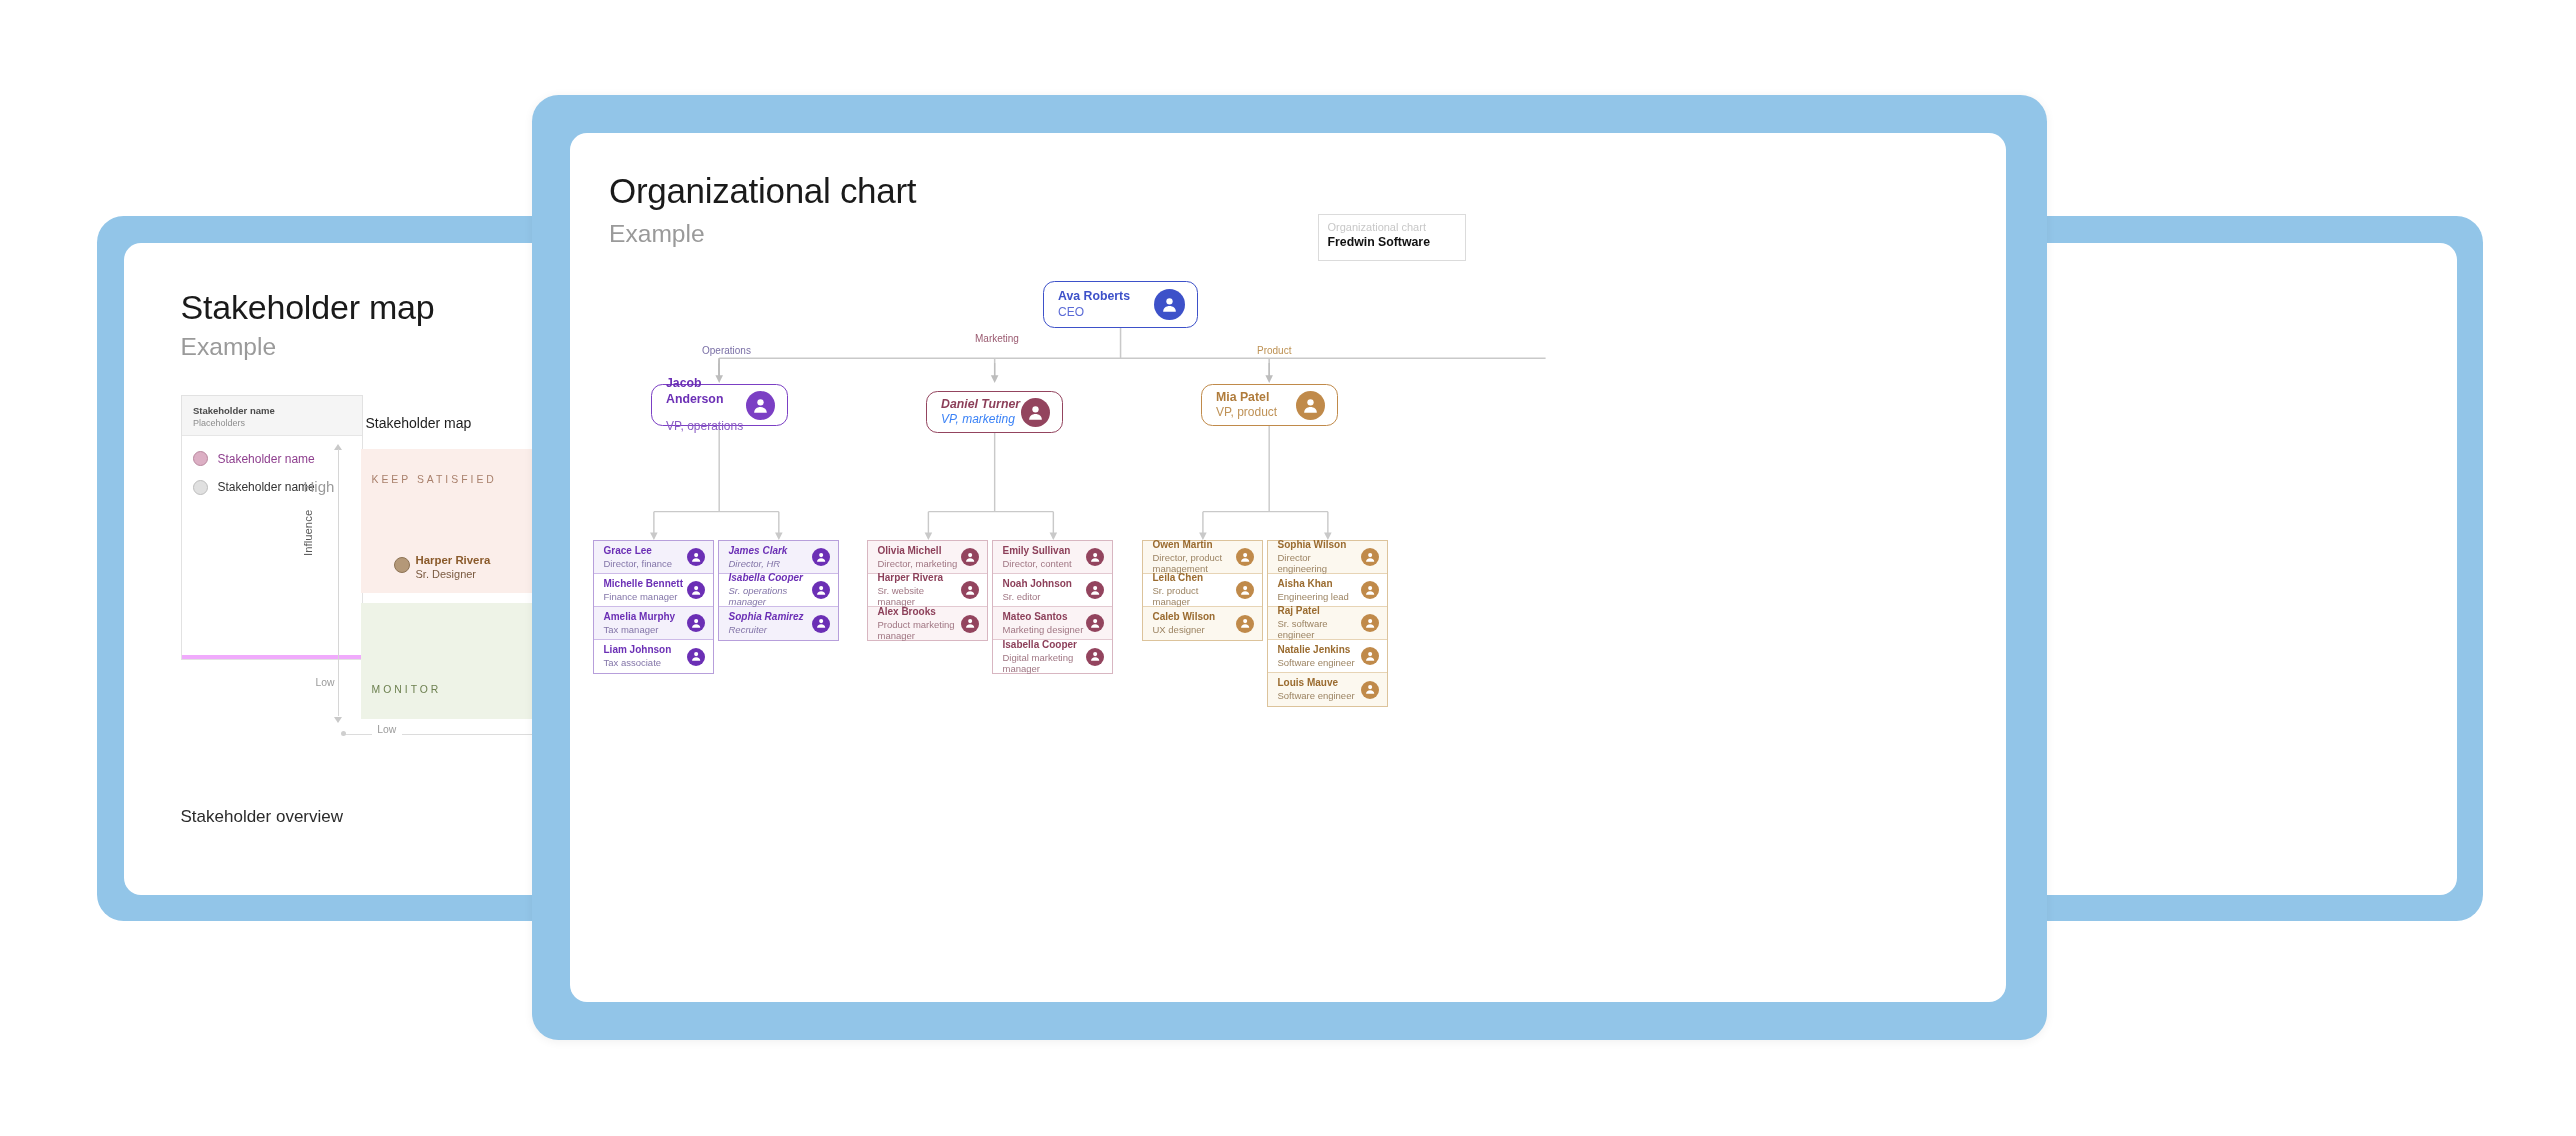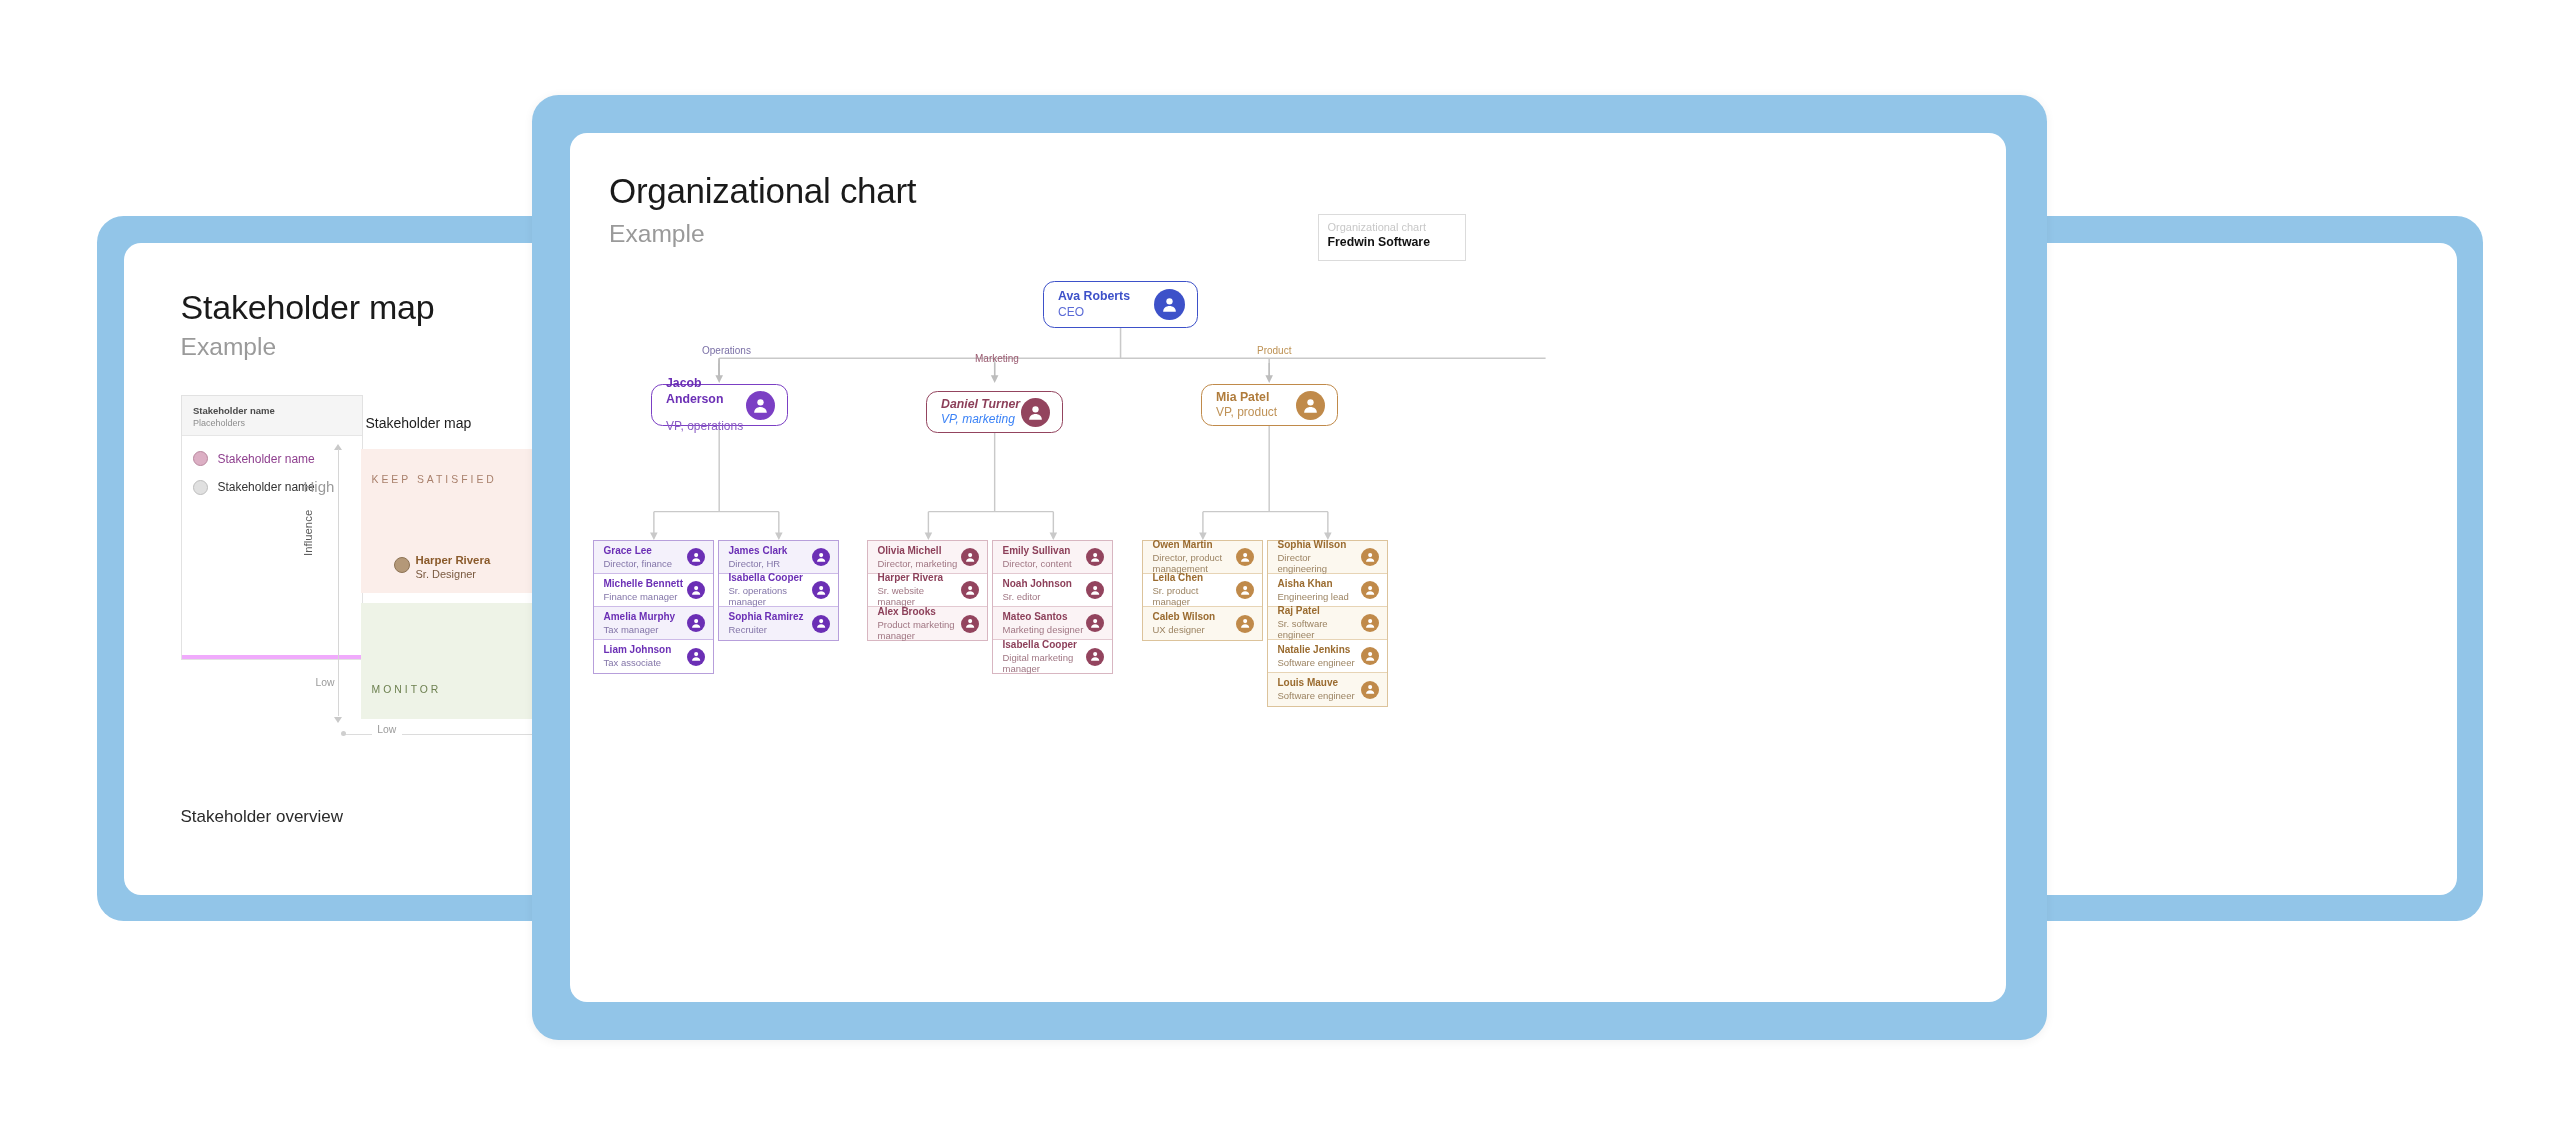--- a/index.html
+++ b/index.html
@@ -99,21 +99,21 @@
   .node-vp { width:137px; height:42px; border:1.9px solid; }
   .vp-ops { left:81px; top:251px; border-color:#7b3fc4; }
   .vp-ops .nm { color:#6b2fb5; } .vp-ops .rl { color:#8a5bc4;margin-top:12px; } .vp-ops .av { background:#7b3fc4; }
   .vp-mkt { left:356px; top:258px; border-color:#93445e;font-style:italic; }
   .vp-mkt .nm { color:#8c3f59; } .vp-mkt .rl { color:#3b82f6; } .vp-mkt .av { background:#93445e; }
   .vp-prd { left:631px; top:251px; border-color:#c08a4a; }
   .vp-prd .nm { color:#b07c3c; } .vp-prd .rl { color:#bf9257; } .vp-prd .av { background:#c08a4a; }
 
   .branch-lbl { position:absolute; font-size:10px; white-space:nowrap; }
   .bl-ops { left:132px; top:212px; color:#7a6fa6; }
-  .bl-mkt { left:405px; top:220px; color:#9a5a70; }
+  .bl-mkt { left:405px; top:200px; color:#9a5a70; }
   .bl-prd { left:687px; top:212px; color:#bd9153; }
 
   .col { position:absolute; border:0.9px solid; }
   .cell { display:flex; align-items:center; justify-content:space-between; padding:0 7.6px 0 9.5px;
           border-bottom:0.9px solid; height:33px; }
   .cell:last-child { border-bottom:none; }
   .cell .nm { font-size:10px; font-weight:bold; line-height:1.2; }
   .cell .rl { font-size:9.5px; line-height:1.2; margin-top:0.9px; }
   .cell .av { width:18px; height:18px; border-radius:50%; display:flex; align-items:center; justify-content:center; flex:0 0 auto; }
   .cell .av svg { width:12.3px; height:12.3px; }
@@ -133,21 +133,21 @@
   .col-maroon .av { background:#93445e; }
 
   .col-tan { border-color:#dcc39b; }
   .col-tan .cell { border-bottom-color:#e7d4b5; }
   .col-tan .cell:nth-child(odd) { background:#fcf8ef; }
   .col-tan .cell:nth-child(even) { background:#ffffff; }
   .col-tan .nm { color:#9a6b2f; } .col-tan .rl { color:#9c8463; }
   .col-tan .av { background:#c08a4a; }
 
   .col-a1 { left:23px;  top:407px; width:121px; }
-  .col-a2 { left:148px; top:407px; width:121px; }
+  .col-a2 { left:148px; top:407px; width:121px;font-style:italic; }
   .col-b1 { left:297px; top:407px; width:121px; }
   .col-b2 { left:422px; top:407px; width:121px; }
   .col-c1 { left:572px; top:407px; width:121px; }
   .col-c2 { left:697px; top:407px; width:121px; }
 </style>
 </head>
 <body>
 
 <div id="stage">
 

